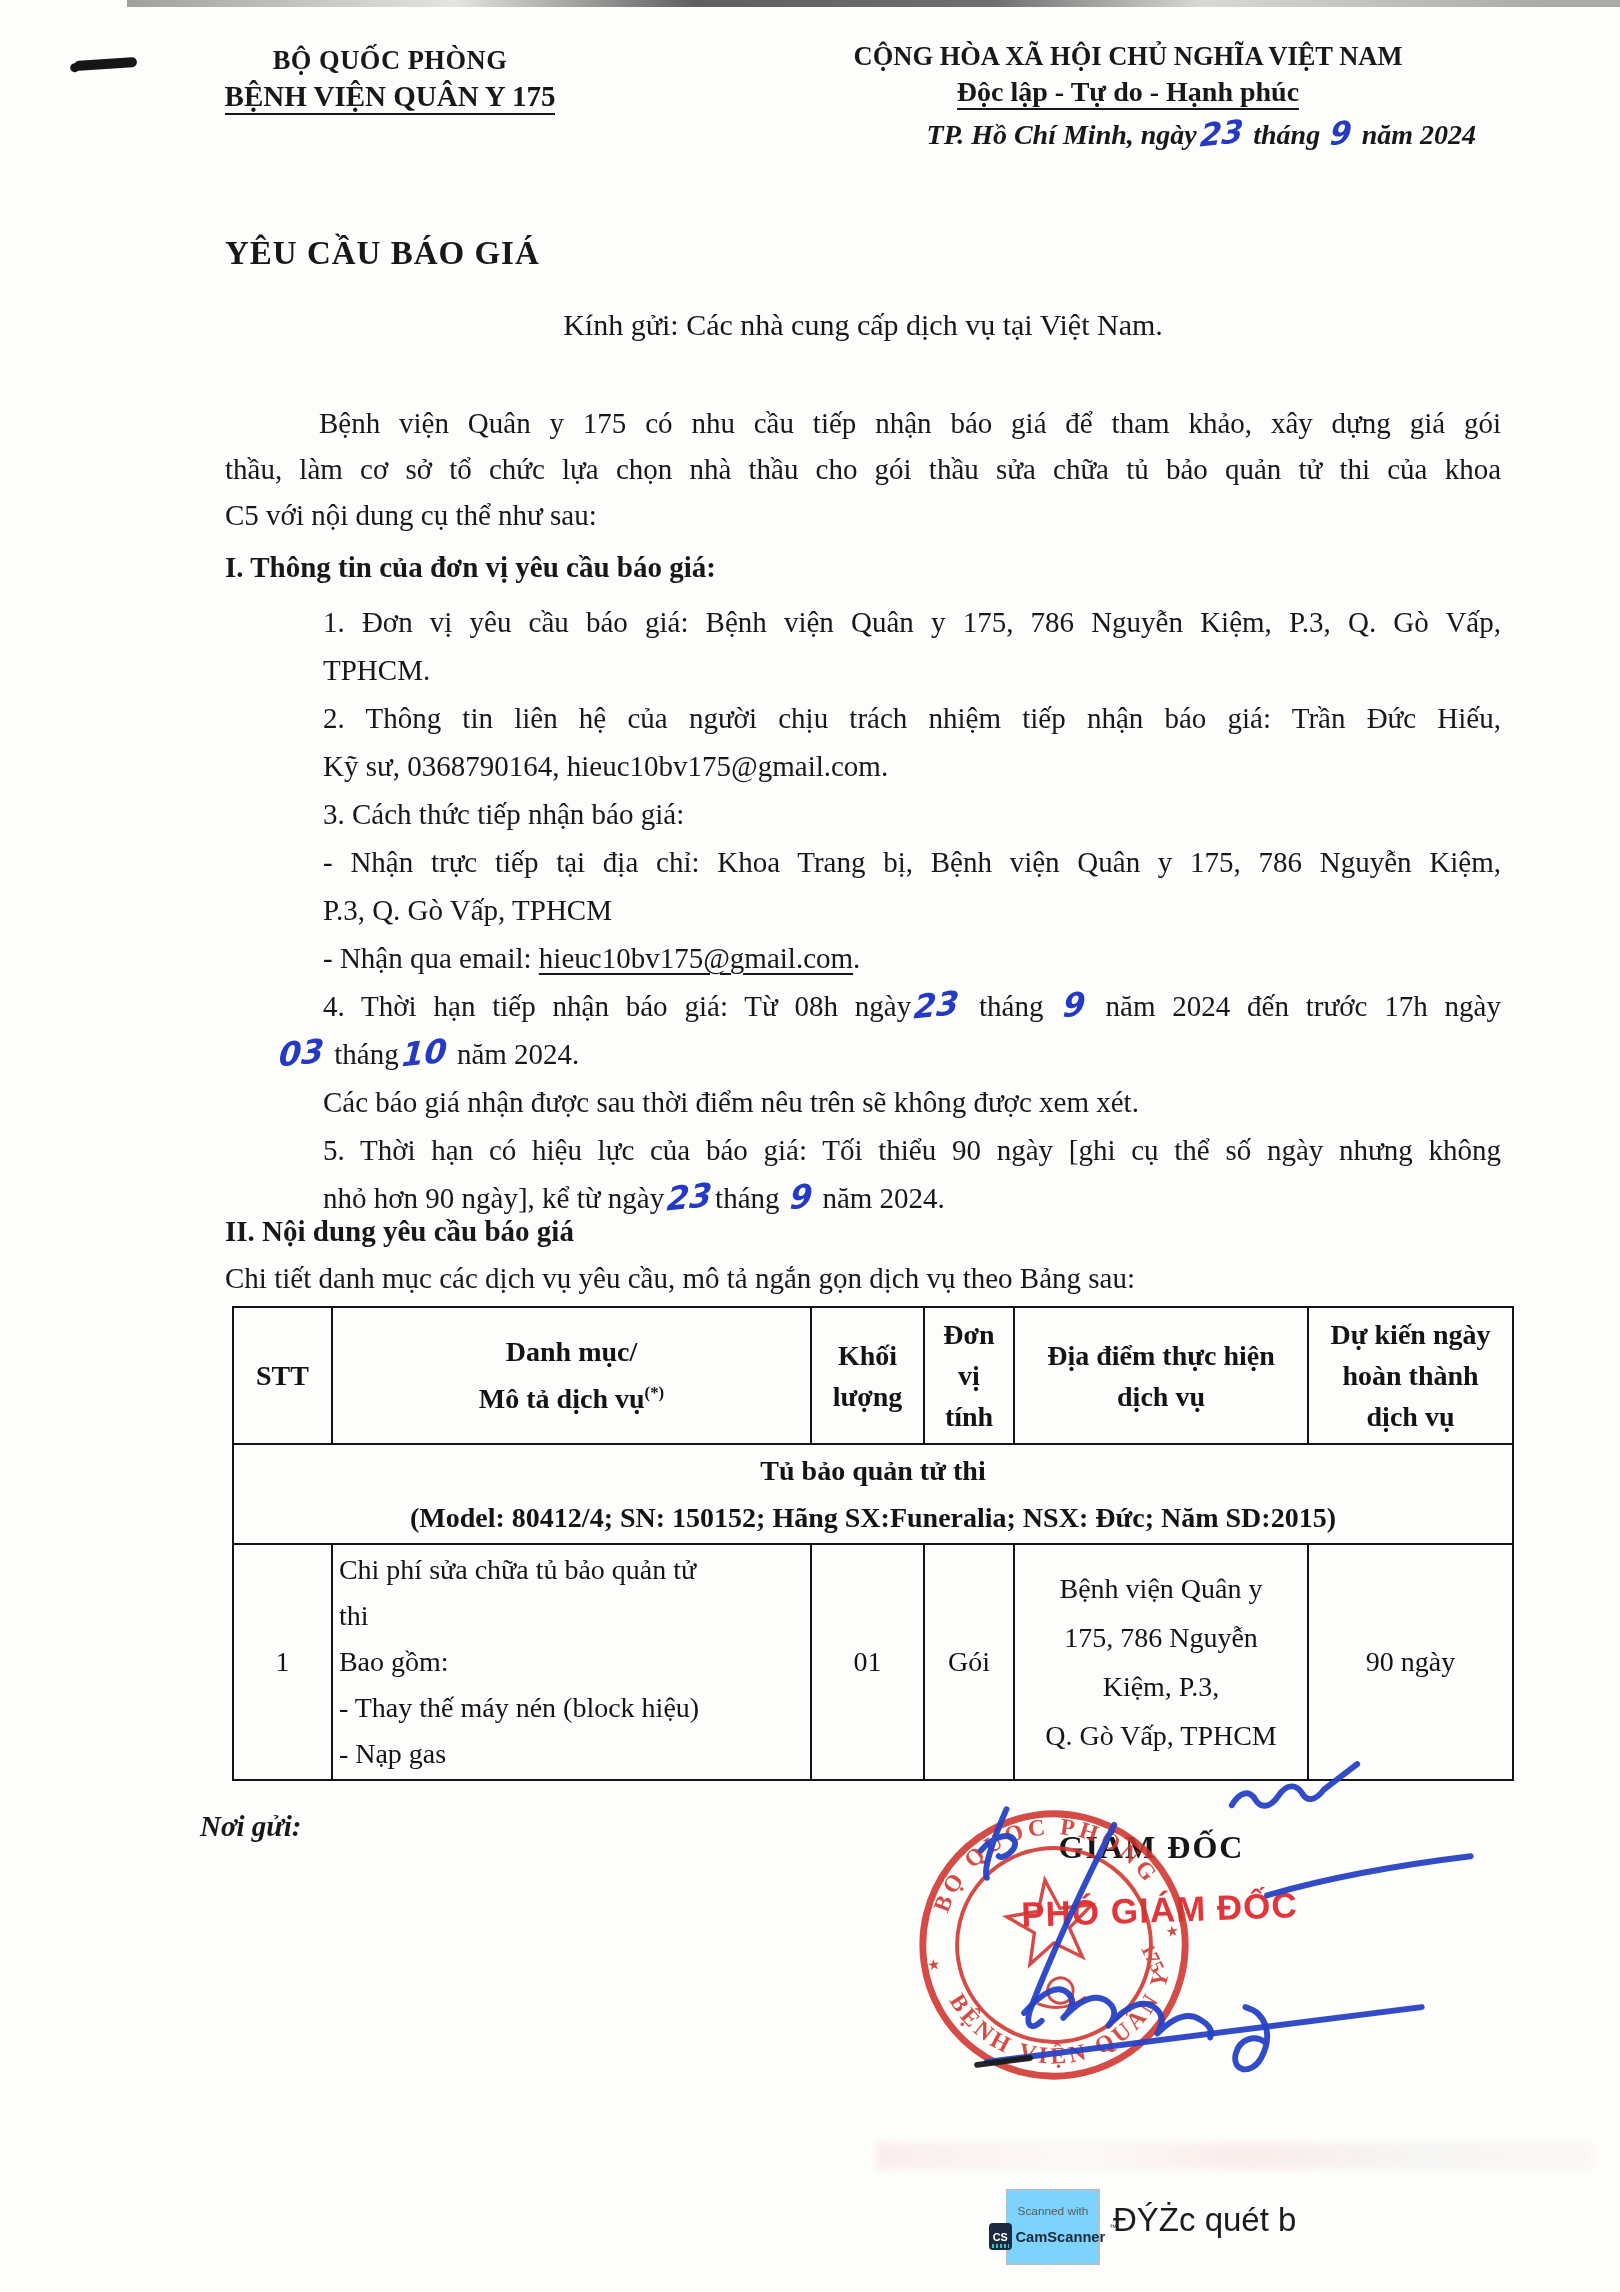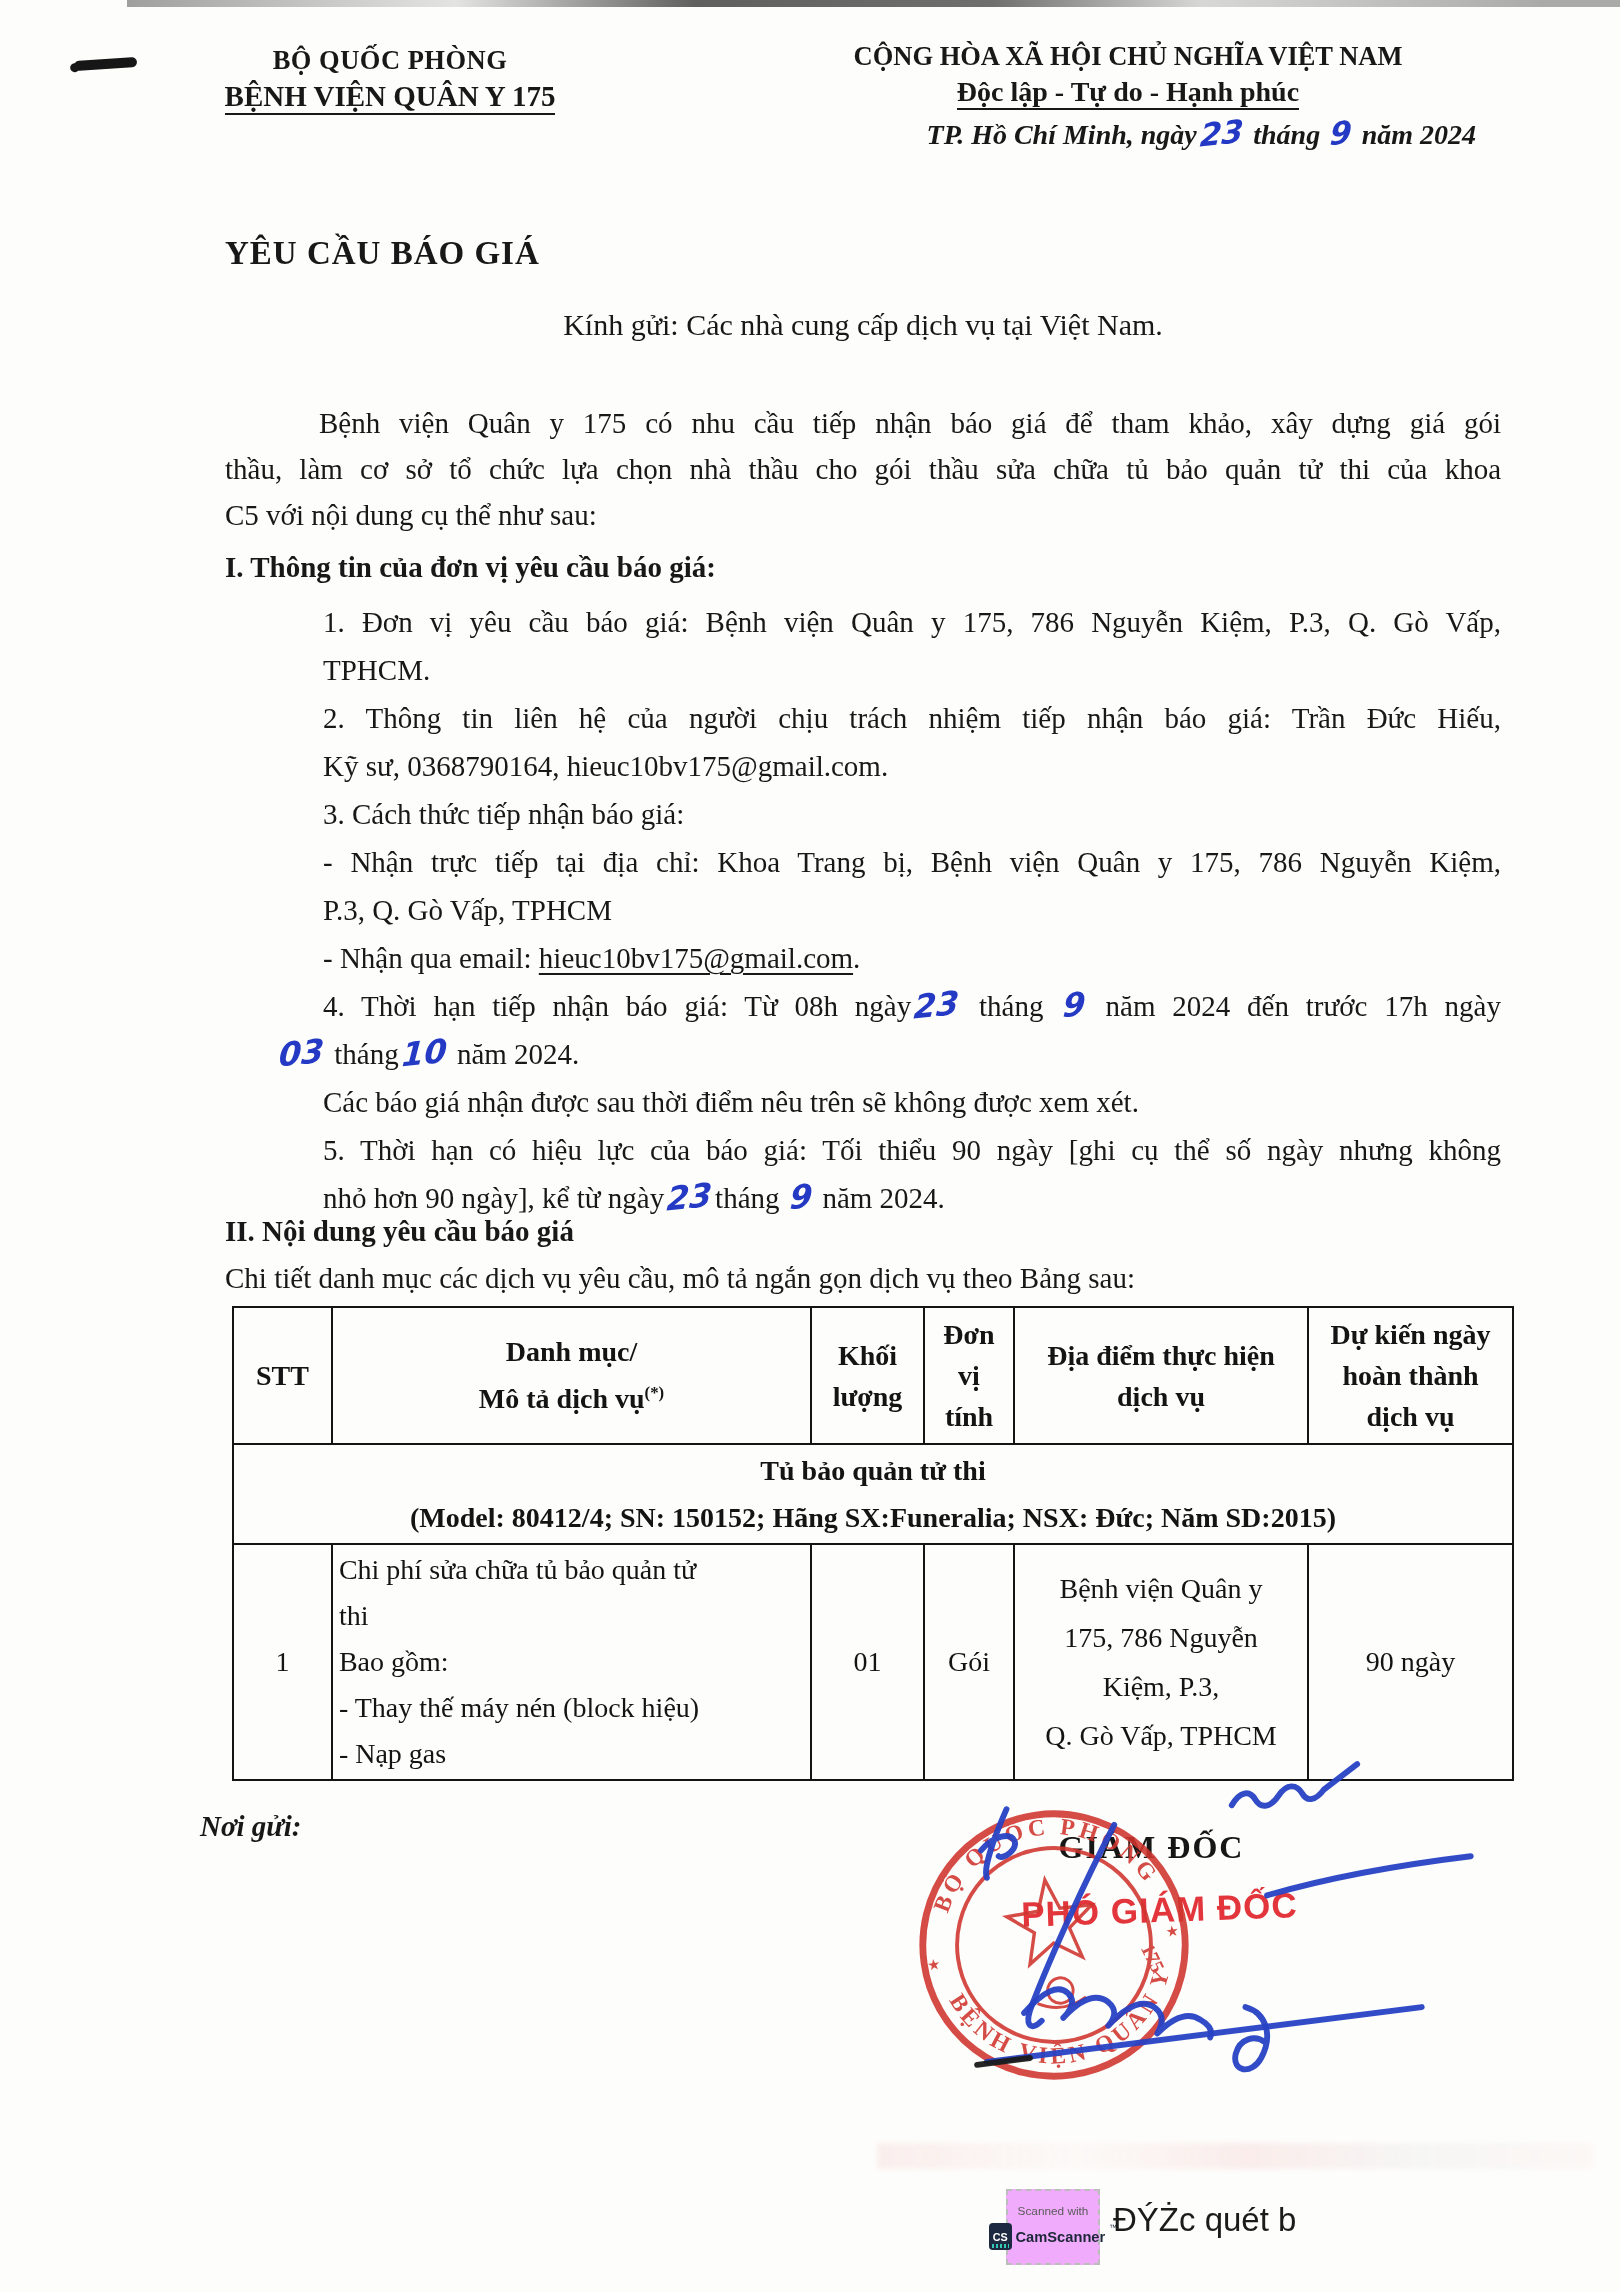--- a/index.html
+++ b/index.html
@@ -74,21 +74,21 @@
   .stamp .st{font-family:"Liberation Serif", serif; font-weight:bold; font-size:24px;
     letter-spacing:4px; fill:#d0342e;}
   .stamp .snum{font-family:"Liberation Serif", serif; font-weight:bold; font-size:20px; fill:#d0342e;}
   .sig-ink{position:absolute; left:877px; top:1723px; width:686px; height:382px;}
   .sig-ink path{fill:none; stroke:#2741c4; stroke-width:6; stroke-linecap:round; stroke-linejoin:round; opacity:.95;}
   .sig-ink path.dark{stroke:#1a1a1a;}
   .signer{position:absolute; top:2125px; left:997px; width:372px; text-align:center;
     font-size:37px; font-weight:bold; color:#e02433;}
   
   .cam-box{position:absolute; left:1006px; top:2189px; width:94px; height:76px;
-    border:2px dashed #bcbcbc; background:#f0abfc; box-sizing:border-box;
+    border:2px dashed #bcbcbc; background:#7dd3fc; box-sizing:border-box;
     display:flex; flex-direction:column; align-items:center; justify-content:center; gap:5px;
     font-family:"Liberation Sans", sans-serif;}
   .cam-box .sw{font-size:11.8px; color:#5a5a5a;}
   .cam-row{display:flex; align-items:center; gap:3.9px;}
   .cs-badge{width:22.5px; height:26.5px; background:#1d2940; border-radius:3.9px; position:relative;
     color:#fff; font-size:10.8px; font-weight:bold; display:flex; align-items:center; justify-content:center;}
   .cs-badge:after{content:""; position:absolute; left:2.9px; right:2.9px; bottom:2px; height:3.9px;
     background:repeating-linear-gradient(90deg,#35c6b4 0 2px, transparent 2px 3.9px);}
   .cam-brand{font-size:14.7px; font-weight:bold; color:#1c2738;}
   .cam-tm{font-size:7.8px; color:#1c2738; align-self:flex-start;}

